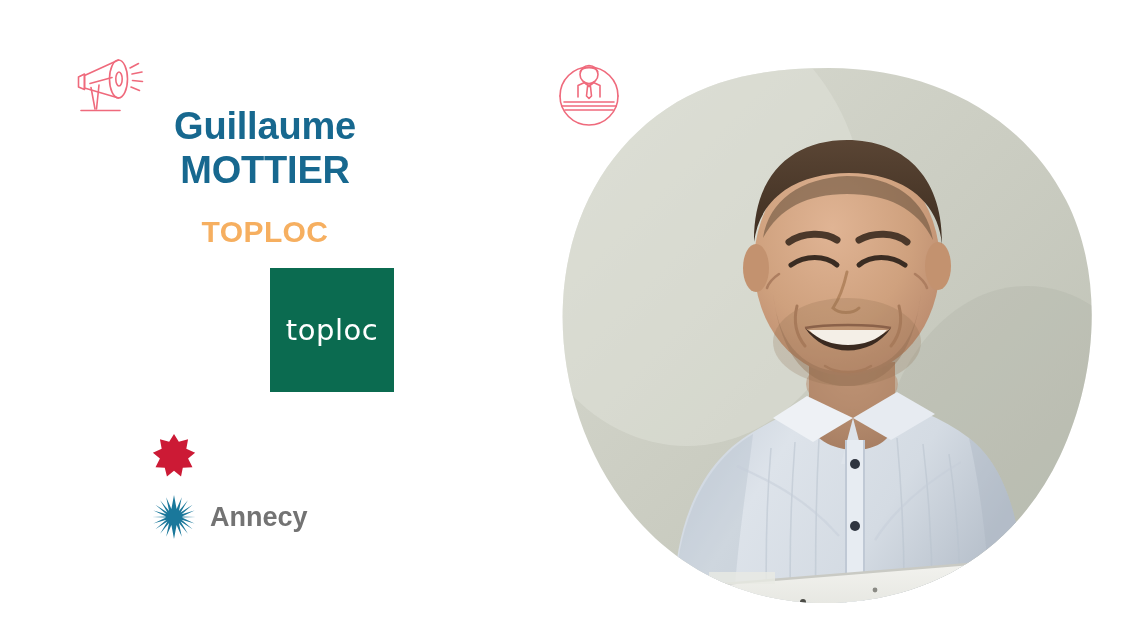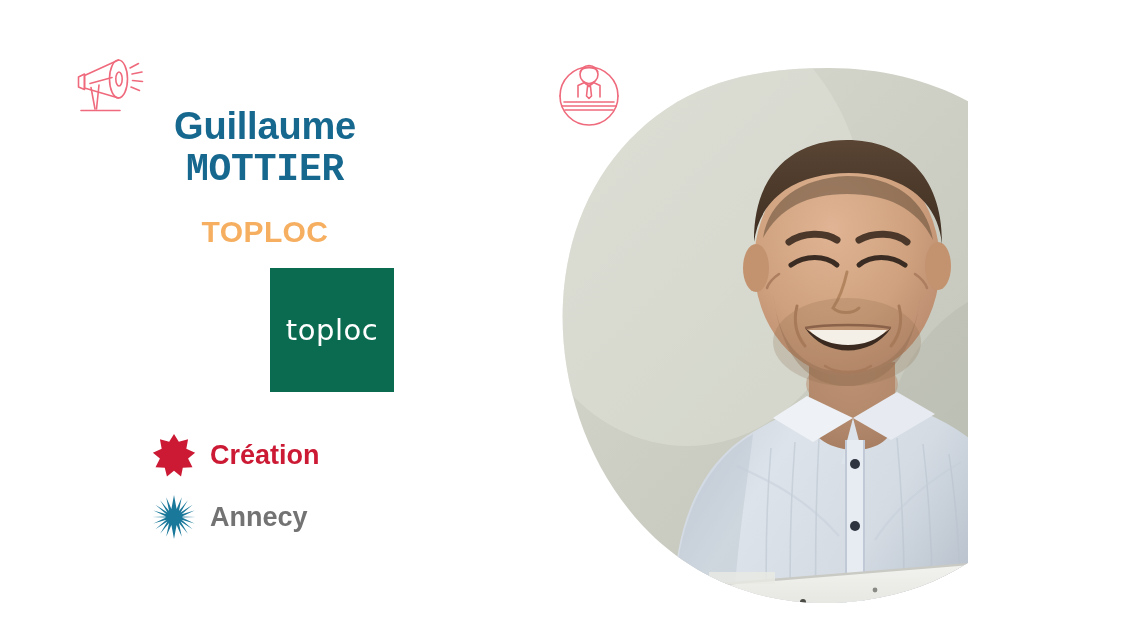--- a/index.html
+++ b/index.html
@@ -6,21 +6,21 @@
   html, body {
     margin: 0;
     padding: 0;
     background: #ffffff;
   }
   body {
     font-family: "Liberation Sans", sans-serif;
   }
   .slide {
     position: relative;
-    width: 968px;
+    width: 1140px;
     height: 633px;
     background: #ffffff;
     overflow: hidden;
     border-radius: 13px;
   }
 
   
   .icon-megaphone {
     position: absolute;
     left: 72px;
@@ -43,21 +43,21 @@
     top: 104px;
     width: 450px;
     text-align: center;
     font-size: 38px;
     font-weight: bold;
     line-height: 1.17;
     color: #17688f;
     letter-spacing: -0.2px;
   }
   .person-name .line-first { display: block; }
-  .person-name .line-last  { display: block; font-family: Liberation Mono, monospace; }
+  .person-name .line-last  { display: block; }
 
   .company-name {
     position: absolute;
     left: 40px;
     top: 215px;
     width: 450px;
     text-align: center;
     font-size: 30px;
     font-weight: bold;
     color: #f6af60;
@@ -167,21 +167,20 @@
   <div class="logo-tile">
     <span class="logo-tile-text">toploc</span>
   </div>
 
   <div class="facts">
 
     <div class="fact-row">
       <svg class="fact-icon" viewBox="0 0 100 100">
         <polygon fill="#cc1a35" points="50,2 61,20 82,14 78,36 98,45 82,58 92,78 70,79 66,99 50,86 34,99 29,79 8,78 18,58 2,45 22,36 18,14 39,20"></polygon>
       </svg>
-      <span class="fact-label creation">Création</span>
     </div>
 
     <div class="fact-row">
       <svg class="fact-icon" viewBox="0 0 100 100">
         <polygon fill="#1a789b" points="50,0 55.9,31.6 67.7,4.9 61.2,36.4 81.5,11.8 65.1,39.5 92.3,22.1 67.3,43.8 96.7,35.5 68.1,49 99,50 68.1,51 96.7,64.5 67.3,56.2 92.3,77.9 65.1,60.5 81.5,88.2 61.2,63.6 67.7,95.1 55.9,68.4 50,100 44.1,68.4 32.3,95.1 38.8,63.6 18.5,88.2 34.9,60.5 7.7,77.9 32.7,56.2 3.3,64.5 31.9,51 1,50 31.9,49 3.3,35.5 32.7,43.8 7.7,22.1 34.9,39.5 18.5,11.8 38.8,36.4 32.3,4.9 44.1,31.6"></polygon>
       </svg>
       <span class="fact-label annecy">Annecy</span>
     </div>
 
   </div>

